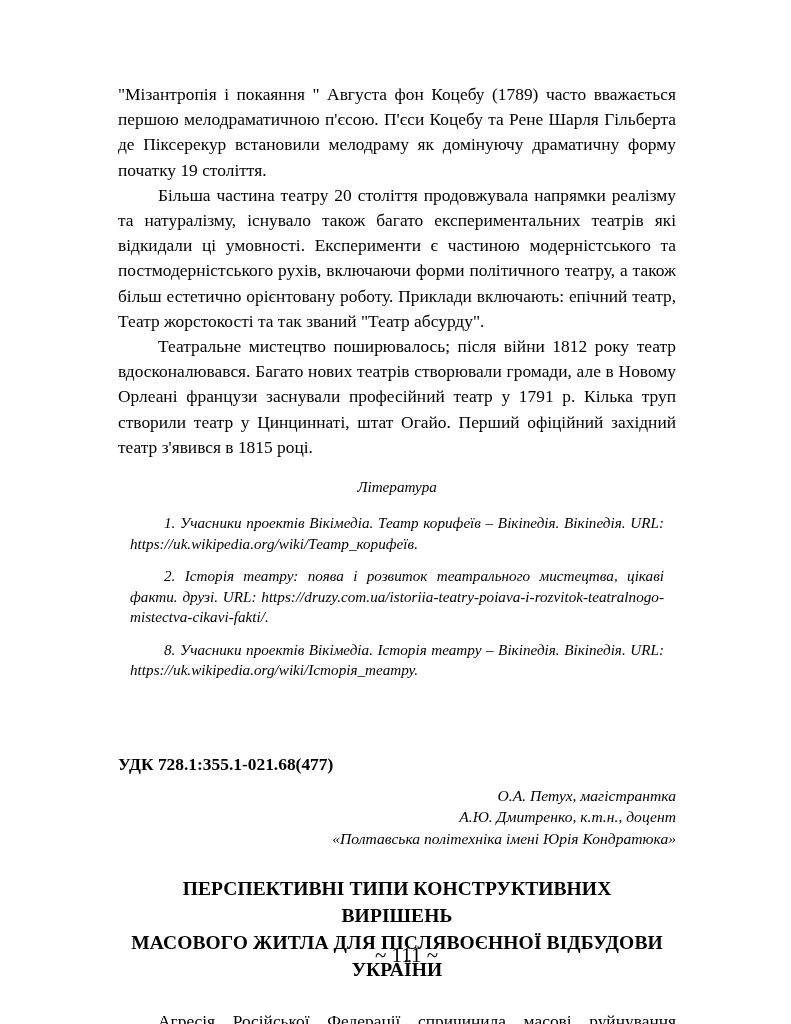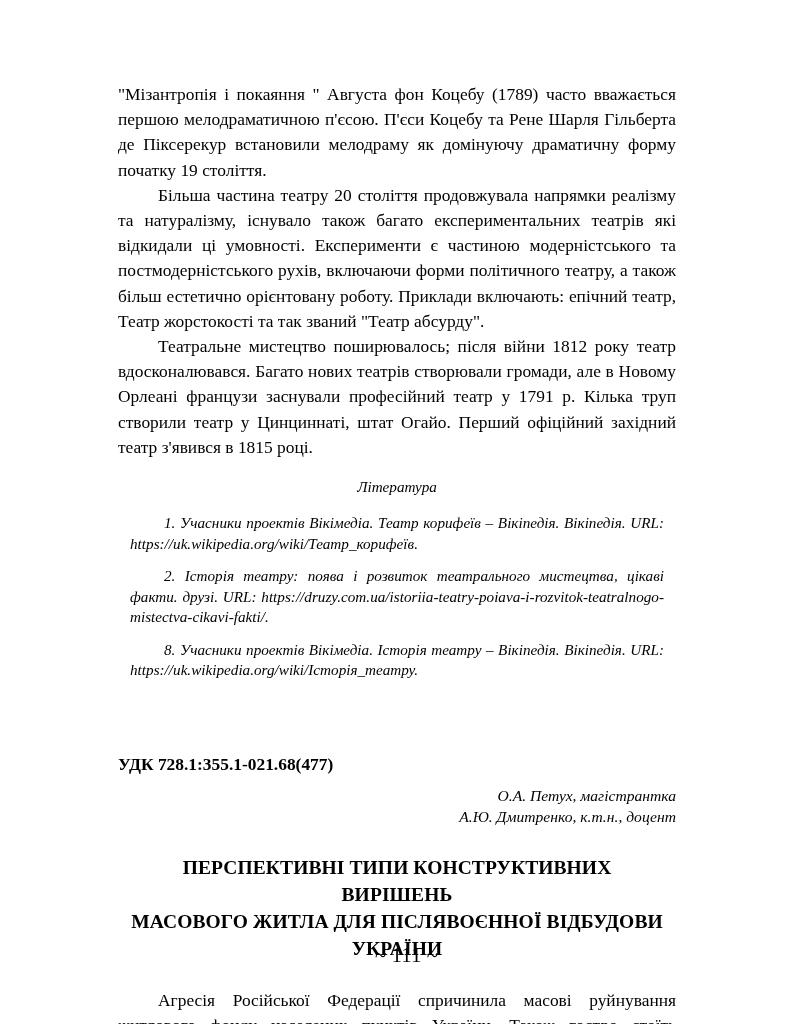--- a/index.html
+++ b/index.html
@@ -140,20 +140,21 @@
 
     <div class="spacer-udc"></div>
 
     <p class="udc">УДК 728.1:355.1-021.68(477)</p>
 
     <div class="spacer-authors"></div>
 
     <div class="authors">
       <p class="author-line">О.А. Петух, магістрантка</p>
       <p class="author-line">А.Ю. Дмитренко, к.т.н., доцент</p>
+      <p class="author-line">«Полтавська політехніка імені Юрія Кондратюка»</p>
     </div>
 
     <div class="spacer-title"></div>
 
     <h1 class="doc-title">
       <span class="tline">ПЕРСПЕКТИВНІ ТИПИ КОНСТРУКТИВНИХ ВИРІШЕНЬ</span>
       <span class="tline">МАСОВОГО ЖИТЛА ДЛЯ ПІСЛЯВОЄННОЇ ВІДБУДОВИ</span>
       <span class="tline">УКРАЇНИ</span>
     </h1>
 

